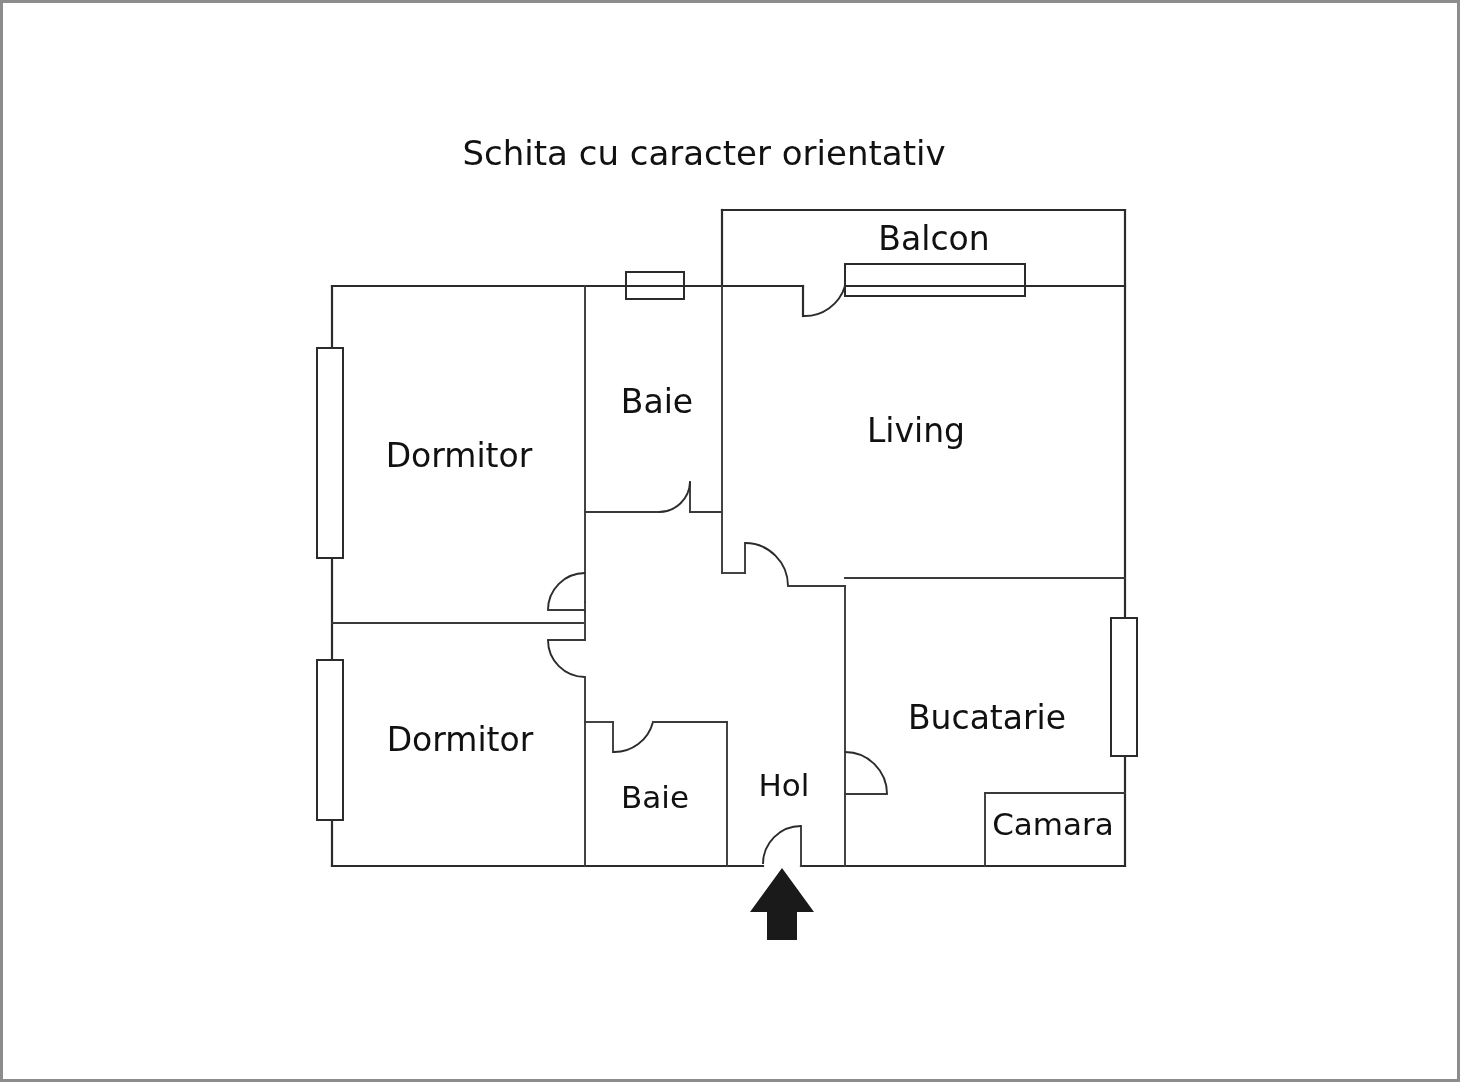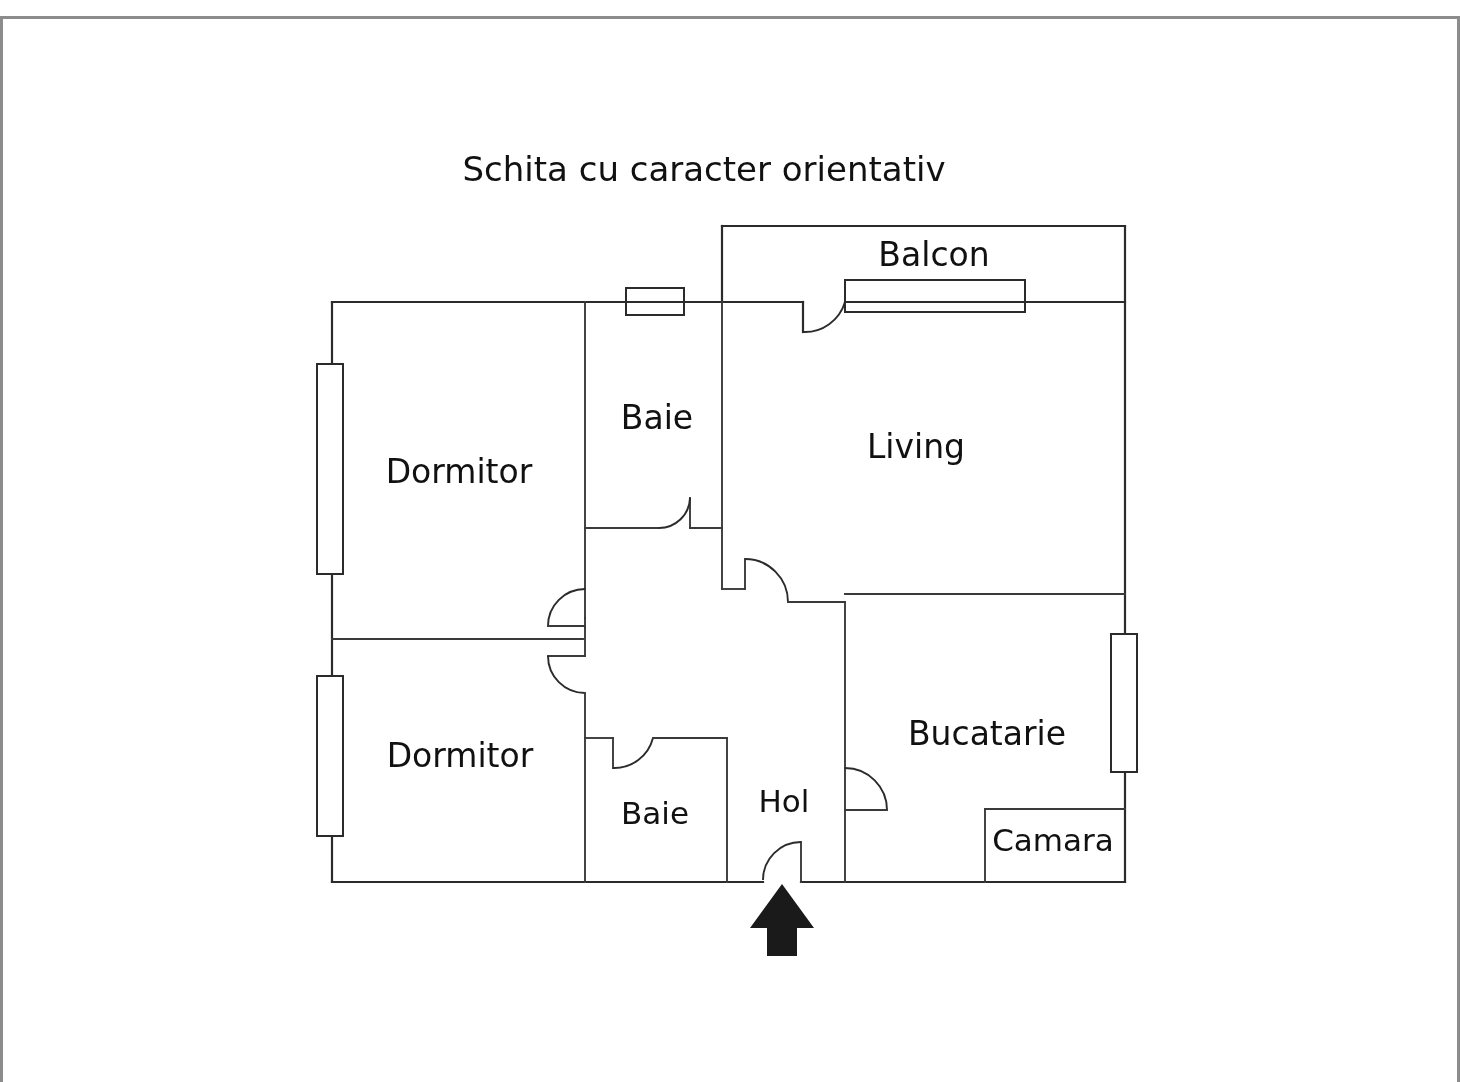--- a/index.html
+++ b/index.html
@@ -12,21 +12,20 @@
     height: 1082px;
     font-family: "DejaVu Sans", "Liberation Sans", sans-serif;
     overflow: hidden;
   }
   #page {
     position: relative;
     width: 1460px;
     height: 914px;
     background: #ffffff;
     box-sizing: border-box;
-    margin-top: 16px;
   }
   #frame-border {
     position: absolute;
     left: 0;
     top: 0;
     width: 1460px;
     height: 1082px;
     box-sizing: border-box;
     border: 3px solid #8c8c8c;
     pointer-events: none;

